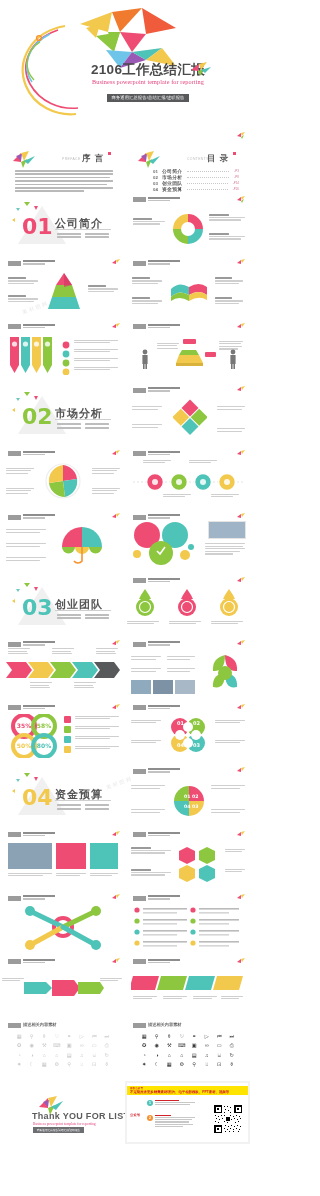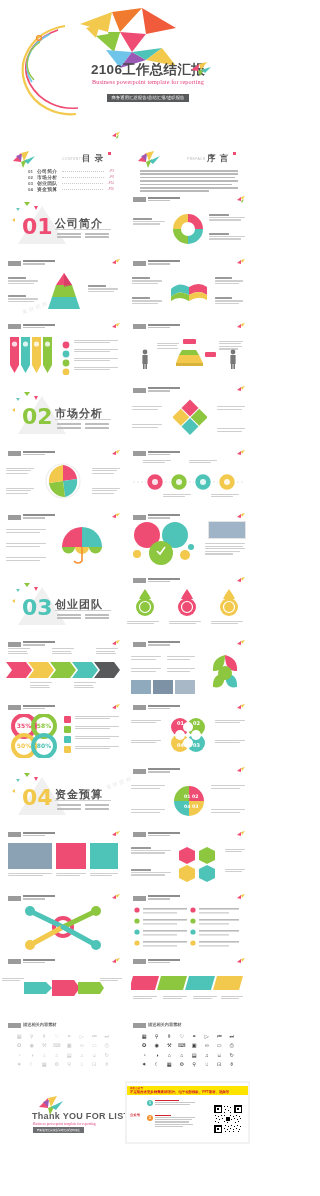--- a/index.html
+++ b/index.html
@@ -127,20 +127,42 @@
       <polygon points="1,8 9,2 8,9" fill="#ef4c73"></polygon>
       <polygon points="9,2 17,0 11,8" fill="#f2c94c"></polygon>
       <polygon points="8,9 14,7 10,14" fill="#8dc63f"></polygon>
       <polygon points="11,8 21,5 15,11" fill="#4ec3b8"></polygon>
     </svg>
   </div>
 
   <div class="grid">
 
     <div class="row">
+      <div class="slide">
+        <svg class="pf-bird" viewBox="0 0 24 20">
+          <polygon points="1,11 9,3 9,12" fill="#ef4c73"></polygon>
+          <polygon points="9,3 17,1 12,11" fill="#f2c94c"></polygon>
+          <polygon points="9,12 15,9 11,18" fill="#8dc63f"></polygon>
+          <polygon points="12,11 23,6 16,14" fill="#4ec3b8"></polygon>
+          <polygon points="4,6 10,4 9,11" fill="#9b59b6"></polygon>
+        </svg>
+        <div class="pf-title-en">PREFACE</div>
+        <div class="pf-title-cn">序 言</div>
+        <div class="pf-mark"></div>
+        <div class="pf-para">
+          <span style="width:100%"></span>
+            <span style="width:100%"></span>
+            <span style="width:97%"></span>
+          <span style="width:100%"></span>
+            <span style="width:94%"></span>
+            <span style="width:100%"></span>
+          <span style="width:70%"></span>
+        </div>
+      </div>
+
       <div class="slide">
         <svg class="pf-bird" viewBox="0 0 24 20">
           <polygon points="1,11 9,3 9,12" fill="#ef4c73"></polygon>
           <polygon points="9,3 17,1 12,11" fill="#f2c94c"></polygon>
           <polygon points="9,12 15,9 11,18" fill="#8dc63f"></polygon>
           <polygon points="12,11 23,6 16,14" fill="#4ec3b8"></polygon>
           <polygon points="4,6 10,4 9,11" fill="#9b59b6"></polygon>
         </svg>
         <div class="pf-title-en">CONTENTS</div>
         <div class="pf-title-cn">目 录</div>
@@ -169,42 +191,20 @@
           <span class="toc-lbl">资金预算</span>
           <span class="toc-dots"></span>
           <span class="toc-pg">-P20</span>
         </div>
 
         <svg class="corner-bird" viewBox="0 0 9 7">
           <polygon points="0,4 4,1 4,5" fill="#ef4c73"></polygon>
             <polygon points="4,1 8,0 5,4" fill="#f2c94c"></polygon>
           <polygon points="4,5 7,3 5,7" fill="#8dc63f"></polygon>
         </svg>
-      </div>
-
-      <div class="slide">
-        <svg class="pf-bird" viewBox="0 0 24 20">
-          <polygon points="1,11 9,3 9,12" fill="#ef4c73"></polygon>
-          <polygon points="9,3 17,1 12,11" fill="#f2c94c"></polygon>
-          <polygon points="9,12 15,9 11,18" fill="#8dc63f"></polygon>
-          <polygon points="12,11 23,6 16,14" fill="#4ec3b8"></polygon>
-          <polygon points="4,6 10,4 9,11" fill="#9b59b6"></polygon>
-        </svg>
-        <div class="pf-title-en">PREFACE</div>
-        <div class="pf-title-cn">序 言</div>
-        <div class="pf-mark"></div>
-        <div class="pf-para">
-          <span style="width:100%"></span>
-            <span style="width:100%"></span>
-            <span style="width:97%"></span>
-          <span style="width:100%"></span>
-            <span style="width:94%"></span>
-            <span style="width:100%"></span>
-          <span style="width:70%"></span>
-        </div>
       </div>
     </div>
 
     <div class="row">
       <div class="slide">
         <i class="conf t1"></i>
         <i class="conf t2"></i>
         <i class="conf t3"></i>
         <i class="conf t4"></i>
         <div class="sec-tri"></div>

